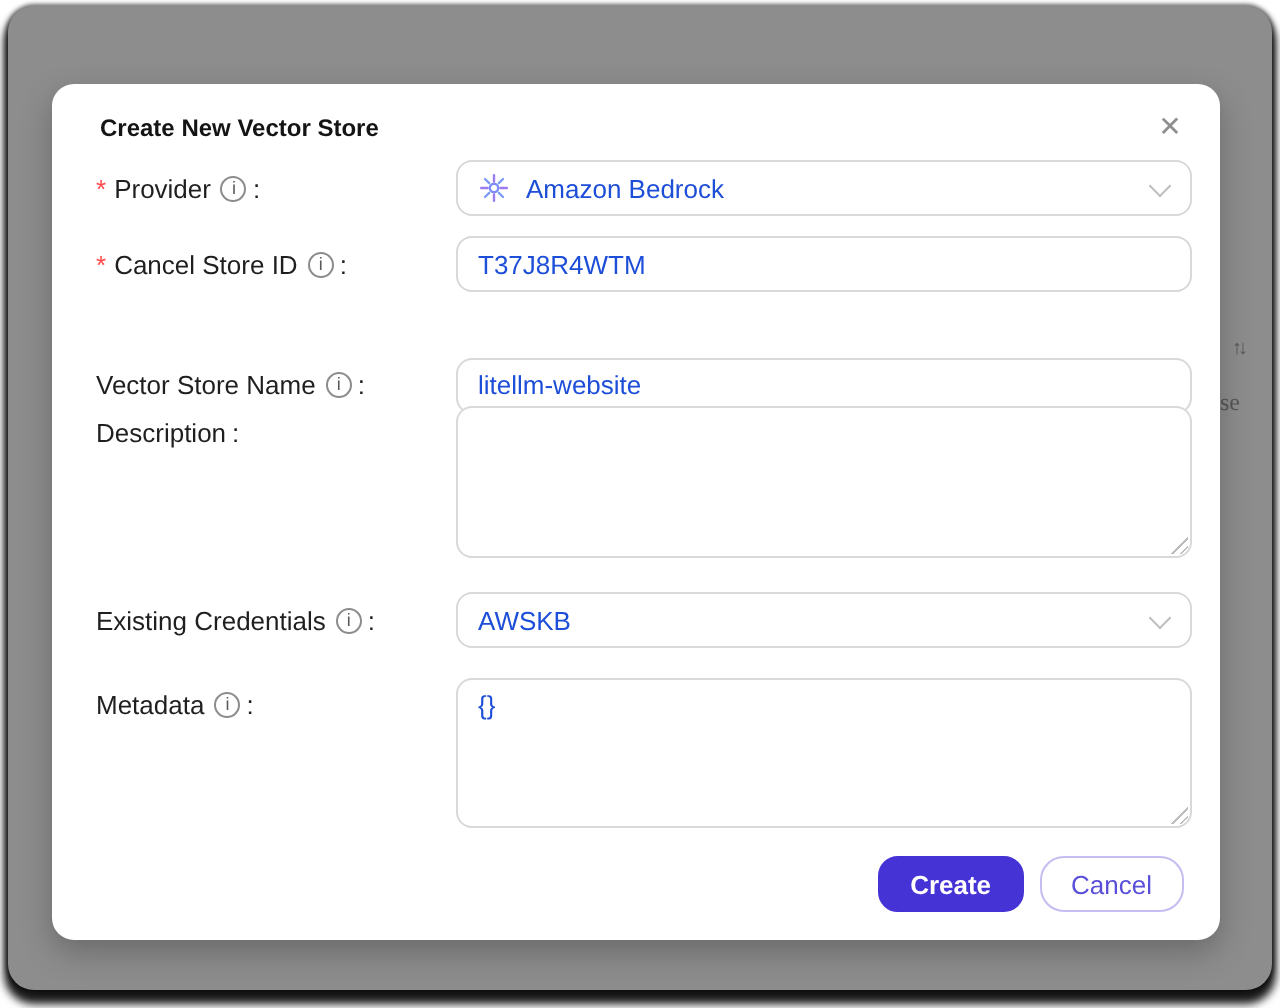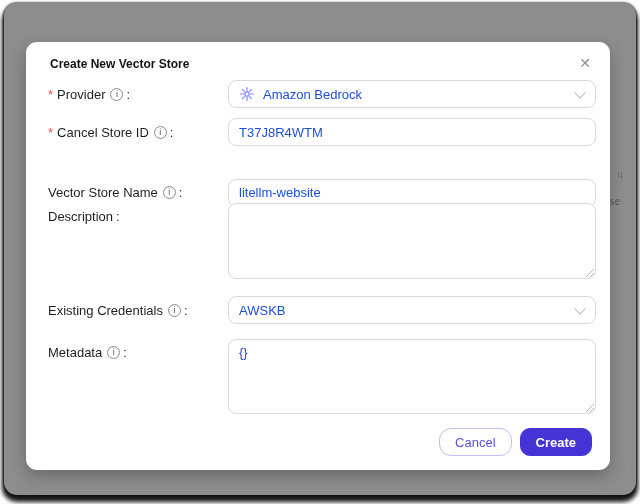--- a/index.html
+++ b/index.html
@@ -144,19 +144,19 @@
             </span>
           <span>:</span>
         </div>
         <div class="control">
           <textarea class="textarea" style="height: 75px;">{}</textarea>
           <span class="resize-handle"></span>
         </div>
       </div>
 
       <div class="footer">
+        <button class="btn btn-create">Create</button>
         <button class="btn btn-cancel">Cancel</button>
-        <button class="btn btn-create">Create</button>
       </div>
 
     </div>
   </div>
 </div>
 
 </body></html>

